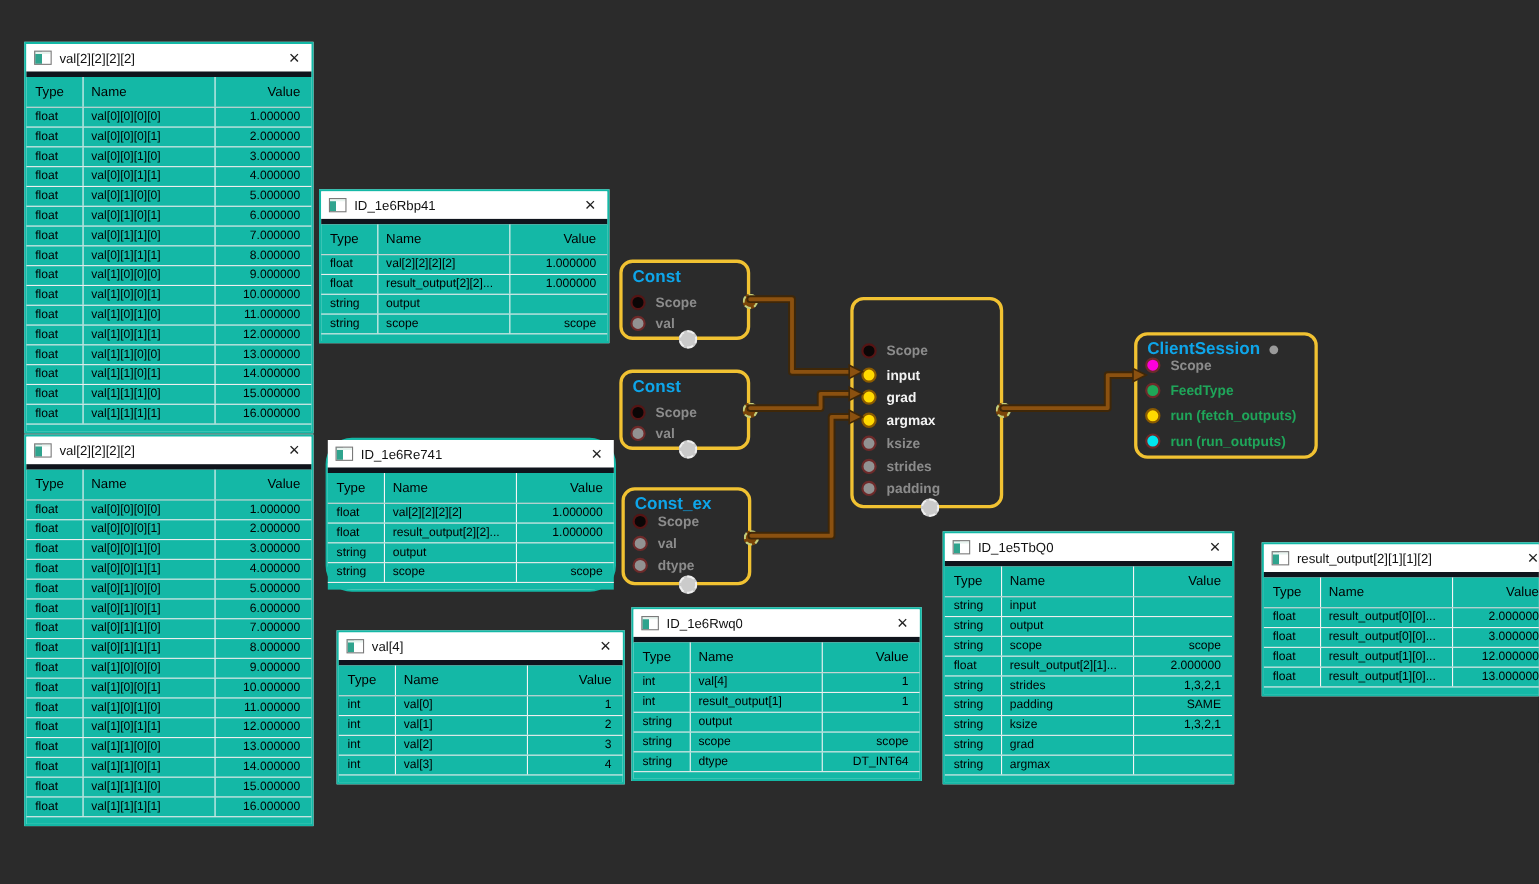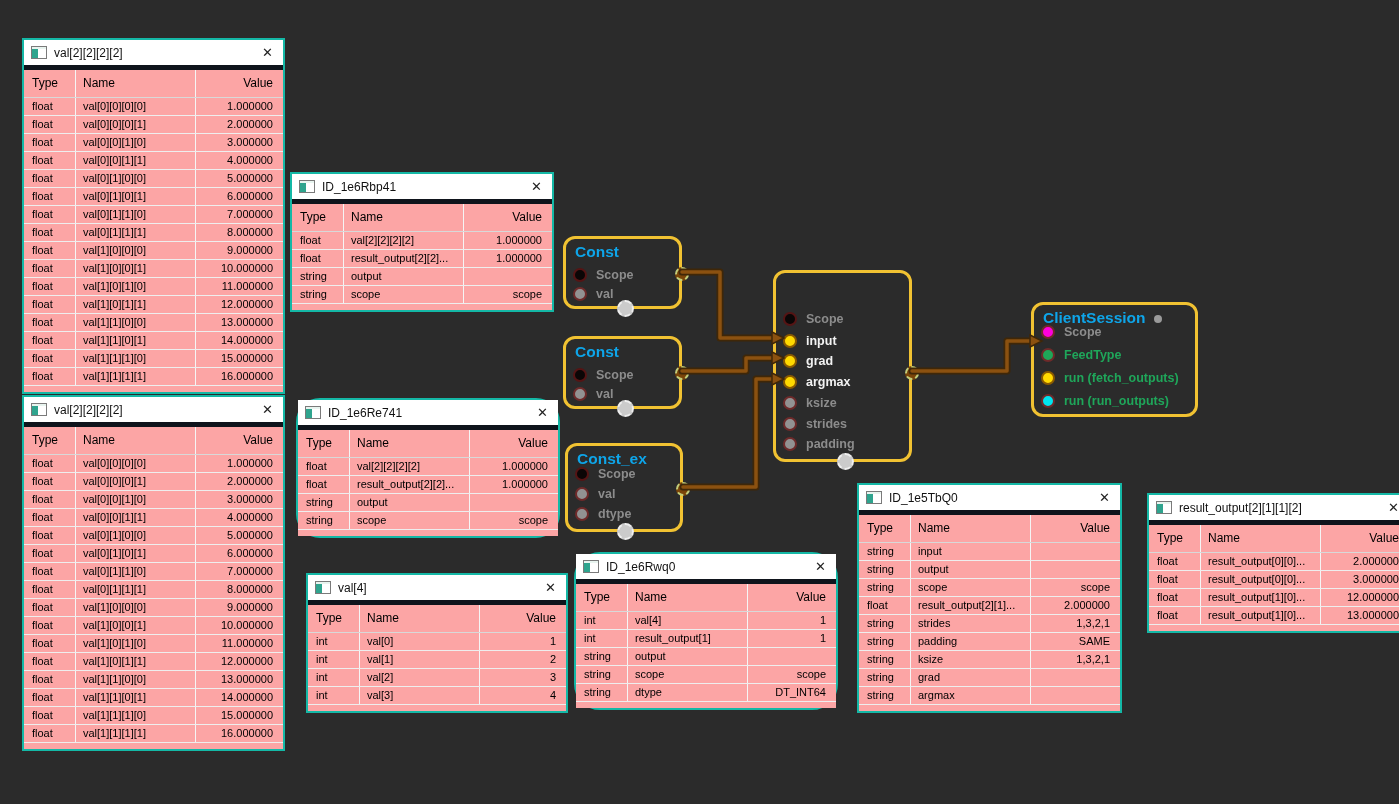--- a/index.html
+++ b/index.html
@@ -8,21 +8,21 @@
 
   
   .window{position:absolute;border:2px solid #14b8a6;background:#fff;z-index:10;}
   .titlebar{height:25px;display:flex;align-items:center;background:#fff;padding:0 6px 0 7px;}
   .win-icon{width:14px;height:11px;border:1px solid #7a7a7a;flex:0 0 auto;
             background:linear-gradient(to right,#2fa48e 0 42%,#ffffff 42%);
             box-shadow:inset 0 2px 0 #e8f4ef;}
   .win-title{margin-left:7px;font-size:12px;color:#111;white-space:nowrap;overflow:hidden;}
   .win-close{margin-left:auto;font-size:13px;color:#222;line-height:1;padding:2px 4px;cursor:pointer;}
   .strip{height:5px;background:#0f141c;}
-  .grid{background:#fca5a5;}
+  .grid{background:#14b8a6;}
   .grid-row{display:flex;height:17px;line-height:17px;font-size:11px;color:#000;
             border-bottom:1px solid #eeeeee;}
   .grid-head{height:27px;line-height:27px;font-size:12px;border-bottom:1px solid #d8d8d8;}
   .c-type{width:52px;padding-left:8px;box-sizing:border-box;border-right:1px solid #e4e4e4;
           white-space:nowrap;overflow:hidden;}
   .c-name{width:120px;padding-left:7px;box-sizing:border-box;border-right:1px solid #e4e4e4;
           white-space:nowrap;overflow:hidden;}
   .c-value{flex:1;text-align:right;padding-right:10px;white-space:nowrap;overflow:hidden;}
   .grid-row .c-type,.grid-row .c-name{border-right:1px solid #f5f5f5;}
   .grid-filler{height:6px;}
@@ -365,21 +365,21 @@
           <div class="c-value">3</div>
         </div>
         <div class="grid-row">
           <div class="c-type">int</div>
           <div class="c-name">val[3]</div>
           <div class="c-value">4</div>
         </div>
         <div class="grid-filler"></div>
       </div>
     </div>
-    <div class="window" style="left: 574px; top: 552px; width: 260px; border-radius: 26px;">
+    <div class="window" style="left: 574px; top: 552px; width: 260px;">
       <div class="titlebar">
         <span class="win-icon"></span>
         <span class="win-title">ID_1e6Rwq0</span>
         <span class="win-close">✕</span>
       </div>
       <div class="strip"></div>
       <div class="grid">
         <div class="grid-row grid-head">
           <div class="c-type">Type</div>
           <div class="c-name">Name</div>

